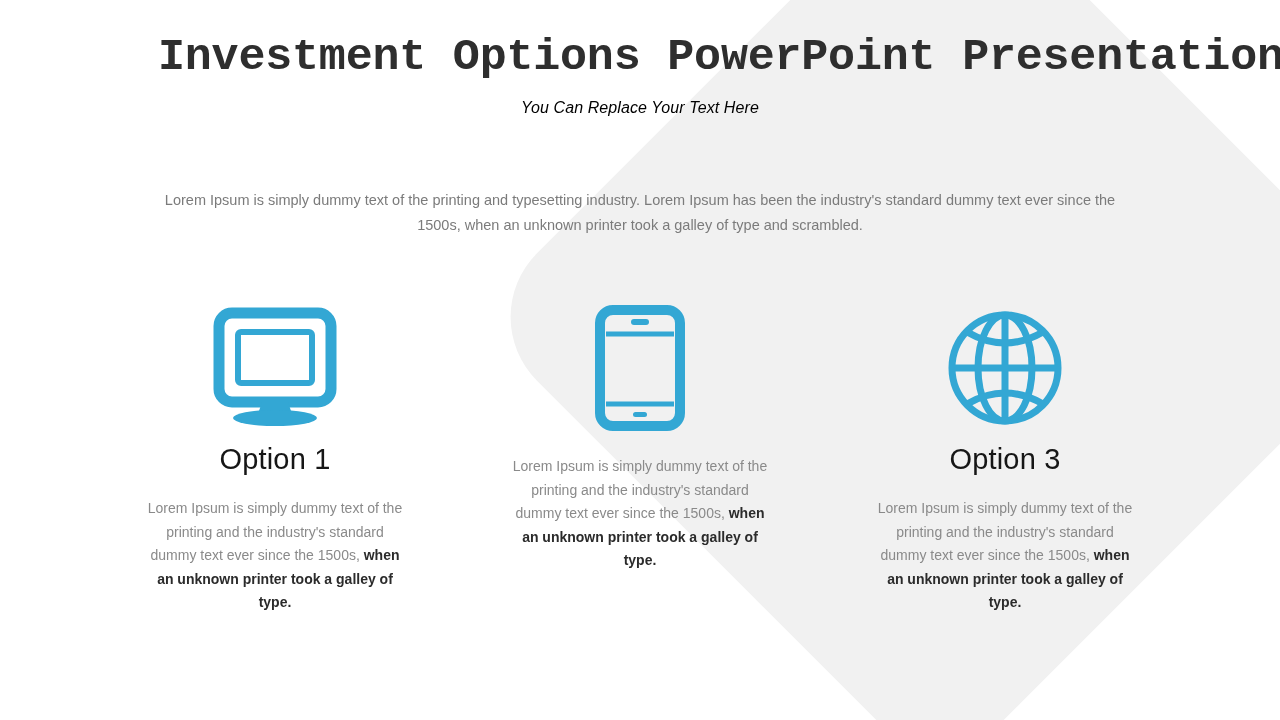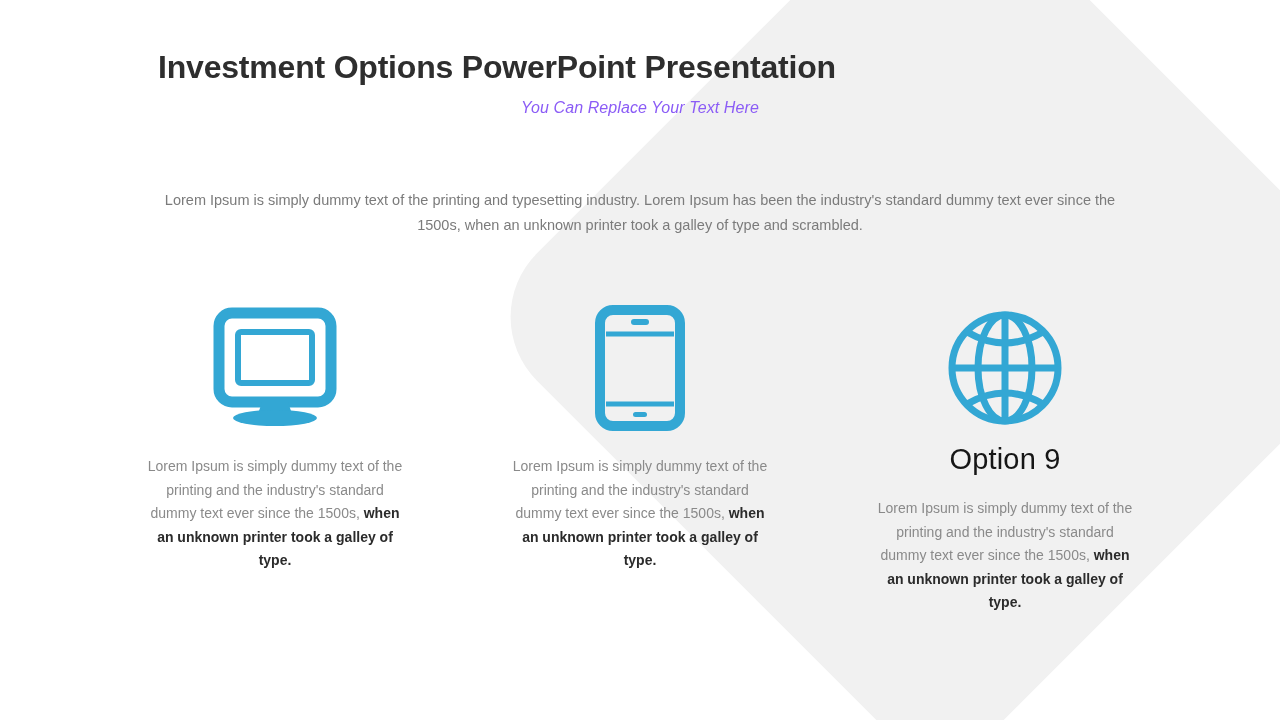--- a/index.html
+++ b/index.html
@@ -40,38 +40,39 @@
     background: #f1f1f1;
     border-radius: 90px;
     transform: rotate(45deg);
     transform-origin: center center;
   }
 
   
   .title {
     position: absolute;
     left: 158px;
-    top: 41px;
+    top: 32px;
     width: 1000px;
-    font-size: 32px;
+    font-size: 45px;
     line-height: 52px;
     font-weight: bold;
     color: #2e2e2e;
     letter-spacing: -0.2px;
     white-space: nowrap;
+    font-family: Liberation Mono, monospace;
   }
   .subtitle {
     position: absolute;
     left: 0;
     top: 99px;
     width: 1280px;
     text-align: center;
     font-size: 16px;
     font-style: italic;
-    color: #8b5cf6;
+    color: #000000;
     letter-spacing: 0.1px;
   }
   .intro {
     position: absolute;
     left: 150px;
     top: 188px;
     width: 980px;
     text-align: center;
     font-size: 14.5px;
     line-height: 25px;
@@ -137,20 +138,21 @@
 
     <div class="col">
       <div class="icon-box">
         <svg width="126" height="122" viewBox="0 0 126 122">
           <rect x="7" y="6" width="112" height="89" rx="13" ry="13" fill="none" stroke="#33a7d4" stroke-width="11"></rect>
           <rect x="26" y="25" width="74" height="51" rx="3" ry="3" fill="none" stroke="#33a7d4" stroke-width="6"></rect>
           <path d="M 50 95 L 76 95 L 81 110 L 45 110 Z" fill="#33a7d4"></path>
           <ellipse cx="63" cy="111" rx="42" ry="8" fill="#33a7d4"></ellipse>
         </svg>
       </div>
+      <div class="opt-title">Option 1</div>
       <div class="opt-body"><span>Lorem Ipsum is simply dummy text of the printing and the industry's standard dummy text ever since the 1500s, </span><b>when an unknown printer took a galley of type.</b></div>
     </div>
 
     <div class="col">
       <div class="icon-box">
         <svg width="92" height="126" viewBox="0 0 92 126">
           <rect x="6" y="5" width="80" height="116" rx="13" ry="13" fill="none" stroke="#33a7d4" stroke-width="10"></rect>
           <line x1="12" y1="29" x2="80" y2="29" stroke="#33a7d4" stroke-width="5"></line>
           <line x1="12" y1="99" x2="80" y2="99" stroke="#33a7d4" stroke-width="5"></line>
           <rect x="37" y="14" width="18" height="6" rx="3" ry="3" fill="#33a7d4"></rect>
@@ -166,18 +168,18 @@
           <g fill="none" stroke="#33a7d4" stroke-width="7">
             <circle cx="60" cy="60" r="53"></circle>
             <line x1="60" y1="7" x2="60" y2="113"></line>
             <line x1="7" y1="60" x2="113" y2="60"></line>
             <ellipse cx="60" cy="60" rx="27" ry="53"></ellipse>
             <path d="M 22 24 Q 60 46 98 24"></path>
             <path d="M 22 96 Q 60 74 98 96"></path>
           </g>
         </svg>
       </div>
-      <div class="opt-title">Option 9</div>
+      <div class="opt-title">Option 3</div>
       <div class="opt-body"><span>Lorem Ipsum is simply dummy text of the printing and the industry's standard dummy text ever since the 1500s, </span><b>when an unknown printer took a galley of type.</b></div>
     </div>
 
   </div>
 </div>
 
 </body></html>

